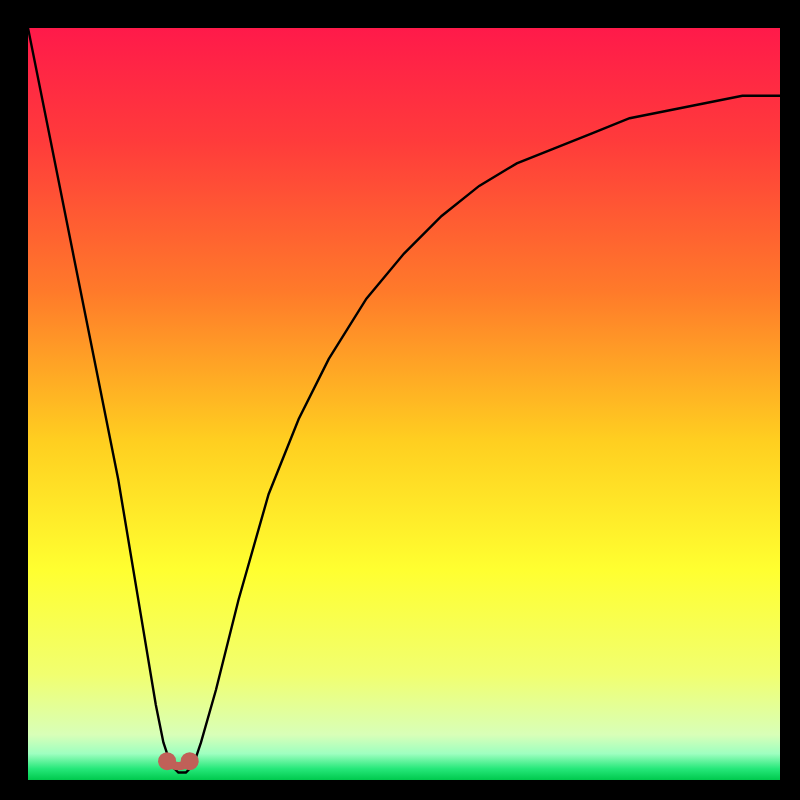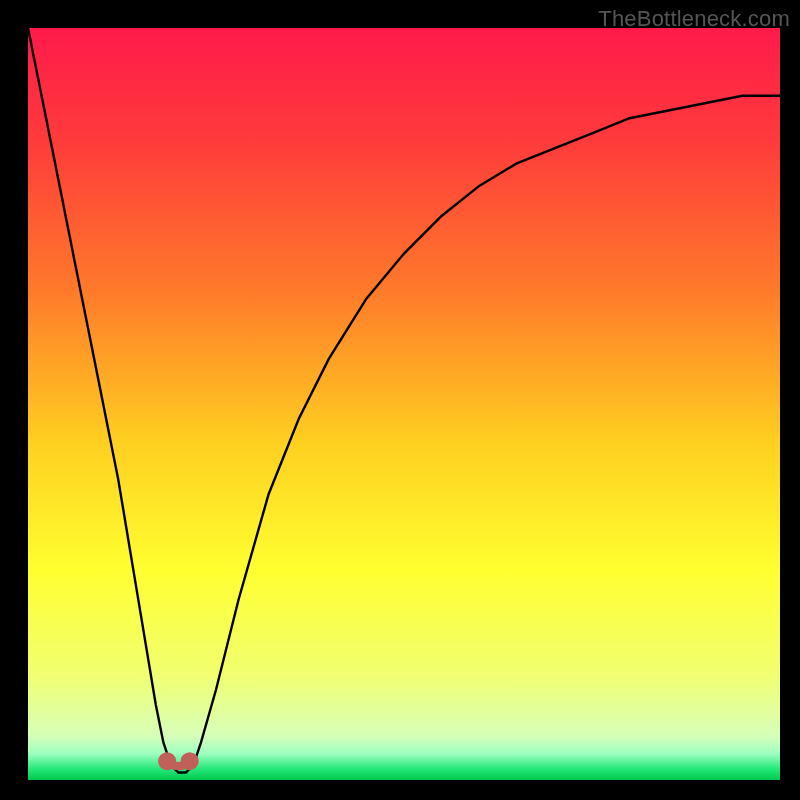--- a/index.html
+++ b/index.html
@@ -31,21 +31,20 @@
     color: #555;
     font-size: 22px;
     letter-spacing: 0.2px;
     user-select: none;
   }
 </style>
 </head>
 <body>
 
 <div class="frame">
-  <div class="watermark">TheBottleneck.com</div>
   <svg class="plot" viewBox="0 0 752 752" preserveAspectRatio="none">
     <defs>
       <linearGradient id="bg-grad" x1="0" y1="0" x2="0" y2="1">
           <stop offset="0%" stop-color="#ff1a4a"></stop>
           <stop offset="15%" stop-color="#ff3b3b"></stop>
           <stop offset="35%" stop-color="#ff7a2a"></stop>
           <stop offset="55.00000000000001%" stop-color="#ffcf20"></stop>
           <stop offset="72%" stop-color="#ffff30"></stop>
           <stop offset="86%" stop-color="#f1ff70"></stop>
           <stop offset="94%" stop-color="#d8ffb8"></stop>

